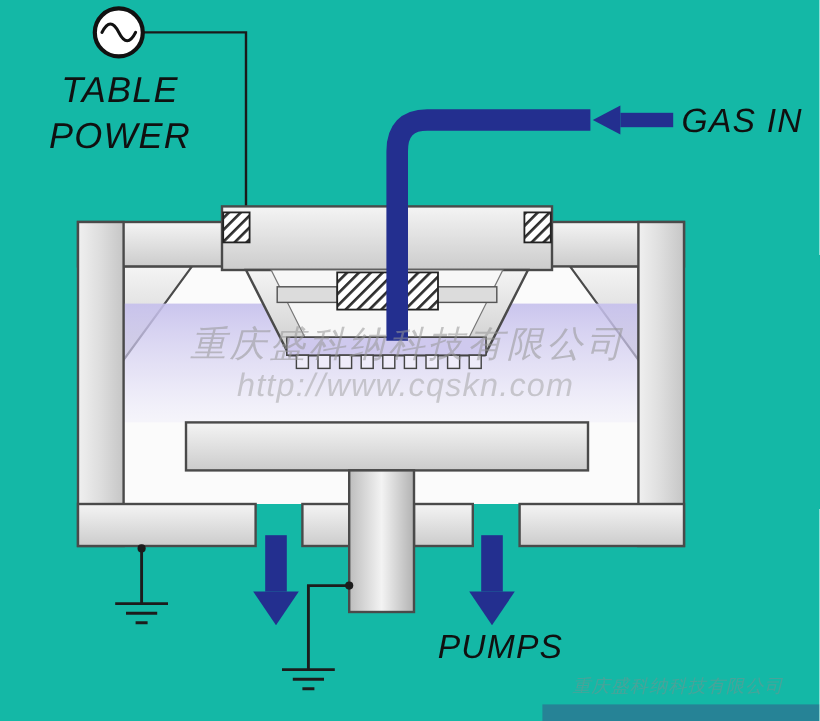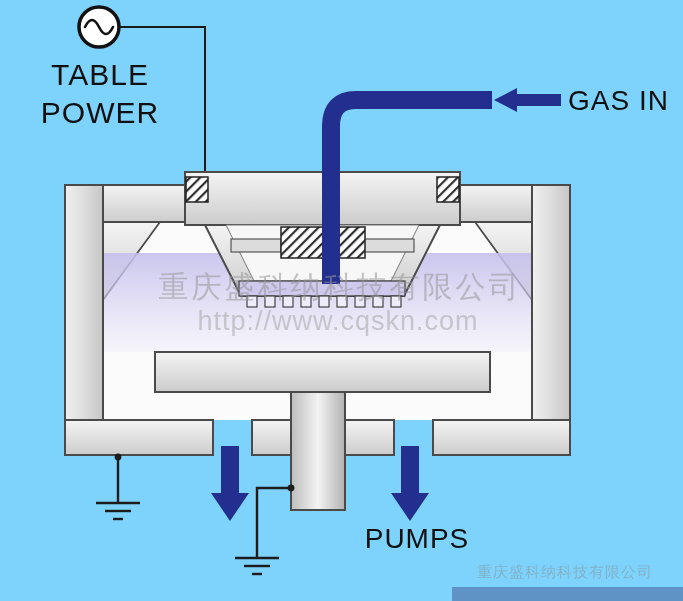--- a/index.html
+++ b/index.html
@@ -1,17 +1,17 @@
 <!DOCTYPE html>
 <html><head>
 <meta charset="utf-8">
 <style>
   html,body{margin:0;padding:0;background:#ffffff;}
-  .stage{position:relative;width:683px;height:601px;background:#7dd3fc;overflow:hidden;
-         font-family:"Liberation Sans", sans-serif;}
+  .stage{position:relative;width:683px;height:601px;background:#14b8a6;overflow:hidden;
+         font-family:"Liberation Sans", sans-serif;font-style:italic;}
   svg{display:block;}
   text{font-family:"Liberation Sans", sans-serif;fill:#101010;}
   .big-label{font-size:30px;letter-spacing:1px;}
   .mid-label{font-size:28px;letter-spacing:1px;}
   .wm-cn{font-size:30px;letter-spacing:3px;fill:#979797;opacity:0.55;}
   .wm-url{font-size:27px;letter-spacing:1px;fill:#a0a0a0;opacity:0.5;}
   .wm-corner{font-size:15px;letter-spacing:1px;fill:#8a8a8a;opacity:0.45;}
 </style>
 </head>
 <body>

